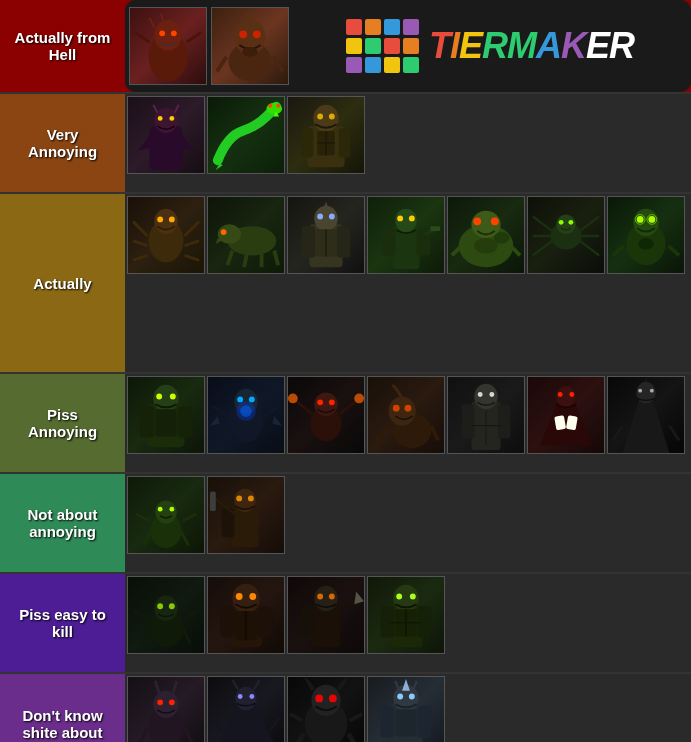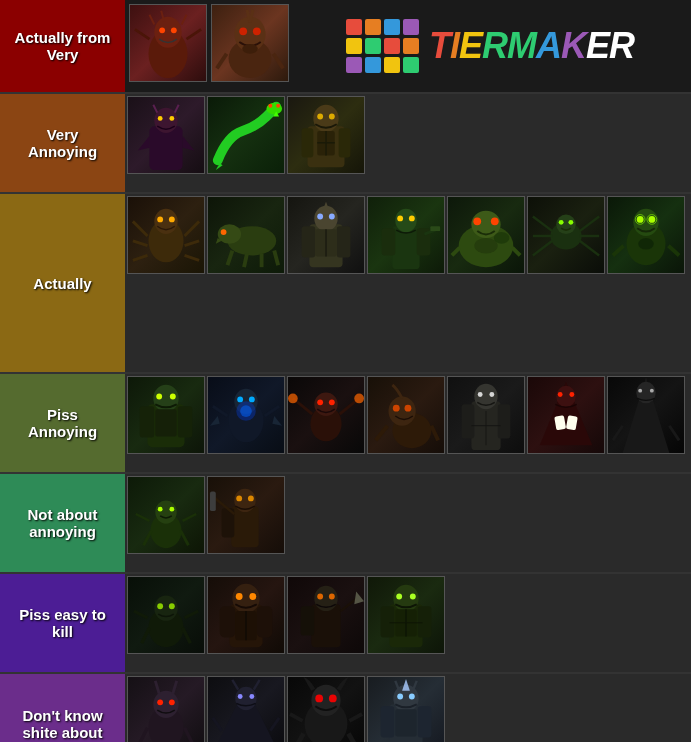--- a/index.html
+++ b/index.html
@@ -69,23 +69,25 @@
       font-weight: bold;
       font-size: 15px;
       color: white;
       padding: 8px;
       text-shadow: 1px 1px 2px #000;
       background: #8B0000;
     }
     .header-content {
       flex: 1;
       display: flex;
+      align-items: center;
       background: #1a1a1a;
       padding: 4px;
       gap: 4px;
+      border-radius: 10px;
     }
     .tiermaker-logo {
       display: flex;
       align-items: center;
       justify-content: center;
       flex: 1;
     }
     .logo-grid {
       display: grid;
       grid-template-columns: repeat(4, 16px);
@@ -119,21 +121,21 @@
     .creature-svg {
       width: 78px;
       height: 78px;
     }
   </style>
 </head>
 <body>
 
 <div class="header-row">
   <div class="header-label">
-    <span>Actually from Very</span>
+    <span>Actually from Hell</span>
   </div>
   <div class="header-content">
 
     <div class="img-placeholder creature-dark-red">
       <svg class="creature-svg" viewBox="0 0 78 78">
         <ellipse cx="39" cy="50" rx="20" ry="25" fill="#5a1a0a"></ellipse>
         <ellipse cx="39" cy="28" rx="14" ry="16" fill="#6b2010"></ellipse>
         <line x1="20" y1="35" x2="5" y2="25" stroke="#4a1508" stroke-width="3"></line>
         <line x1="58" y1="35" x2="73" y2="25" stroke="#4a1508" stroke-width="3"></line>
         <ellipse cx="33" cy="26" rx="3" ry="3" fill="#ff4400"></ellipse>

